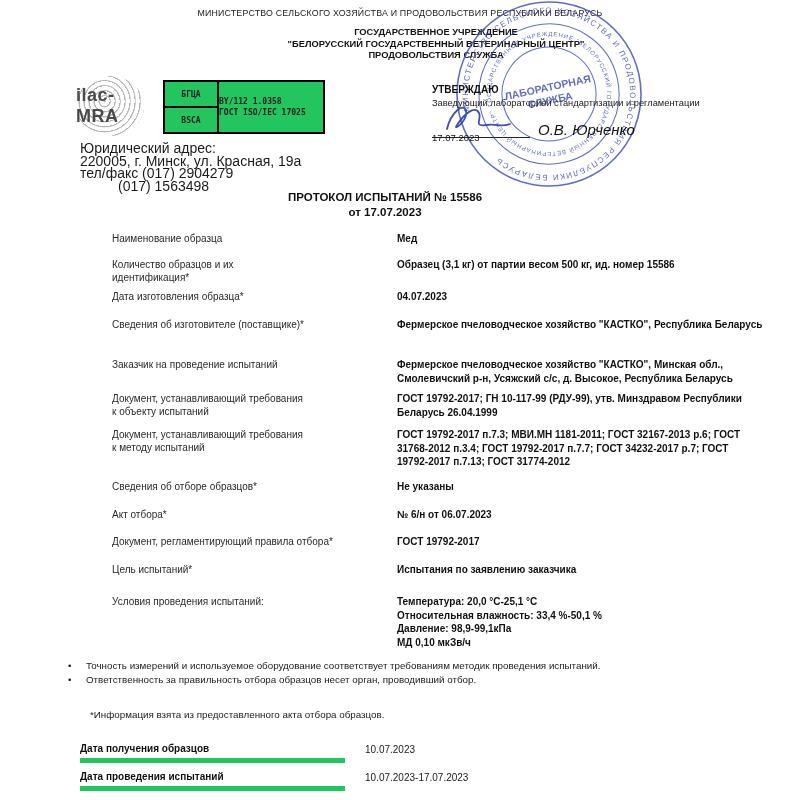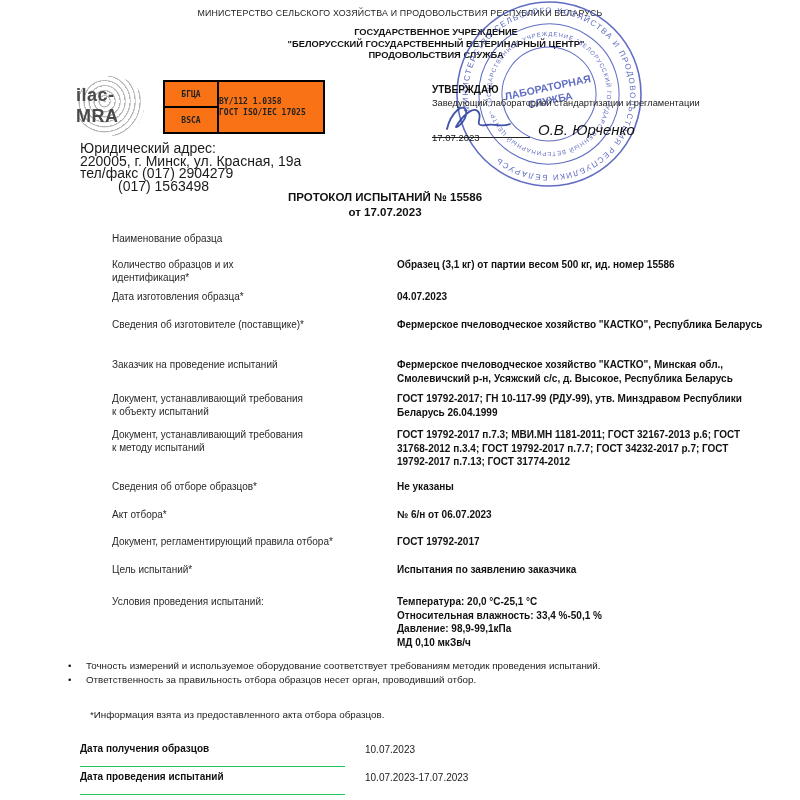--- a/index.html
+++ b/index.html
@@ -13,21 +13,21 @@
   
   .ministry{top:8px;left:0;width:800px;text-align:center;font-size:8.8px;letter-spacing:.2px;color:#222;}
   .org{top:27px;left:0;width:780px;text-align:center;font-weight:bold;font-size:9.3px;line-height:11.5px;color:#141414;margin-left:46px;}
 
   
   .ilac{top:76px;left:76px;width:68px;height:60px;border-radius:50%;
     background:
       repeating-radial-gradient(circle at 42% 42%, rgba(120,120,120,.55) 0 .7px, rgba(255,255,255,0) 1.6px 5px);
     display:flex;align-items:center;justify-content:center;}
   .ilac span{font-size:18px;font-weight:bold;color:#4a4a4a;letter-spacing:.5px;}
-  .acc-table{top:80px;left:163px;width:158px;height:50px;display:flex;border:2px solid #000;background:#f97316;}
+  .acc-table{top:80px;left:163px;width:158px;height:50px;display:flex;border:2px solid #000;background:#22c55e;}
   .acc-left{width:52px;display:flex;flex-direction:column;border-right:2px solid #000;}
   .acc-left div{flex:1;display:flex;align-items:center;justify-content:center;
     font-family:"DejaVu Sans Mono", monospace;font-size:8px;font-weight:bold;color:#222;}
   .acc-left div:first-child{border-bottom:2px solid #000;}
   .acc-right{flex:1;display:flex;flex-direction:column;align-items:flex-start;justify-content:center;
     font-family:"DejaVu Sans Mono", monospace;font-size:8px;font-weight:bold;color:#222;line-height:11px;text-align:center;}
 
   
   .stamp{top:-4px;left:436px;opacity:.82;pointer-events:none;}
 
@@ -55,21 +55,21 @@
 
   
   .notes{top:659px;left:64px;width:700px;font-size:9.8px;line-height:13.5px;color:#1b1b1b;}
   .note{padding-left:22px;position:relative;}
   .note::before{content:"•";position:absolute;left:4px;top:0;}
   .footnote{top:709px;left:90px;font-size:9.8px;color:#1b1b1b;}
 
   
   .f-row{position:absolute;left:80px;display:flex;}
   .f-row .f-lbl{width:265px;flex:none;font-size:10px;font-weight:bold;color:#111;
-    border-bottom:1px solid #22c55e;padding-bottom:12px;}
+    border-bottom:5px solid #22c55e;padding-bottom:4px;}
   .f-row .f-val{margin-left:20px;font-size:10px;color:#1b1b1b;padding-top:1px;}
 </style>
 </head>
 <body>
 
 <div class="abs ministry">МИНИСТЕРСТВО СЕЛЬСКОГО ХОЗЯЙСТВА И ПРОДОВОЛЬСТВИЯ РЕСПУБЛИКИ БЕЛАРУСЬ</div>
 <div class="abs org">
   <div>ГОСУДАРСТВЕННОЕ УЧРЕЖДЕНИЕ</div>
   <div>"БЕЛОРУССКИЙ ГОСУДАРСТВЕННЫЙ ВЕТЕРИНАРНЫЙ ЦЕНТР"</div>
   <div>ПРОДОВОЛЬСТВИЯ СЛУЖБА</div>
@@ -130,20 +130,21 @@
 </div>
 
 <div class="abs title">
   <div>ПРОТОКОЛ ИСПЫТАНИЙ № 15586</div>
   <div>от 17.07.2023</div>
 </div>
 
 <div class="abs fields">
   <div class="row" style="top:4px">
     <div class="lbl preline">Наименование образца</div>
+    <div class="val preline">Мед</div>
   </div>
   <div class="row" style="top:30px">
     <div class="lbl preline">Количество образцов и их
 идентификация*</div>
     <div class="val preline">Образец (3,1 кг) от партии весом 500 кг, ид. номер 15586</div>
   </div>
   <div class="row" style="top:62px">
     <div class="lbl preline">Дата изготовления образца*</div>
     <div class="val preline">04.07.2023</div>
   </div>

